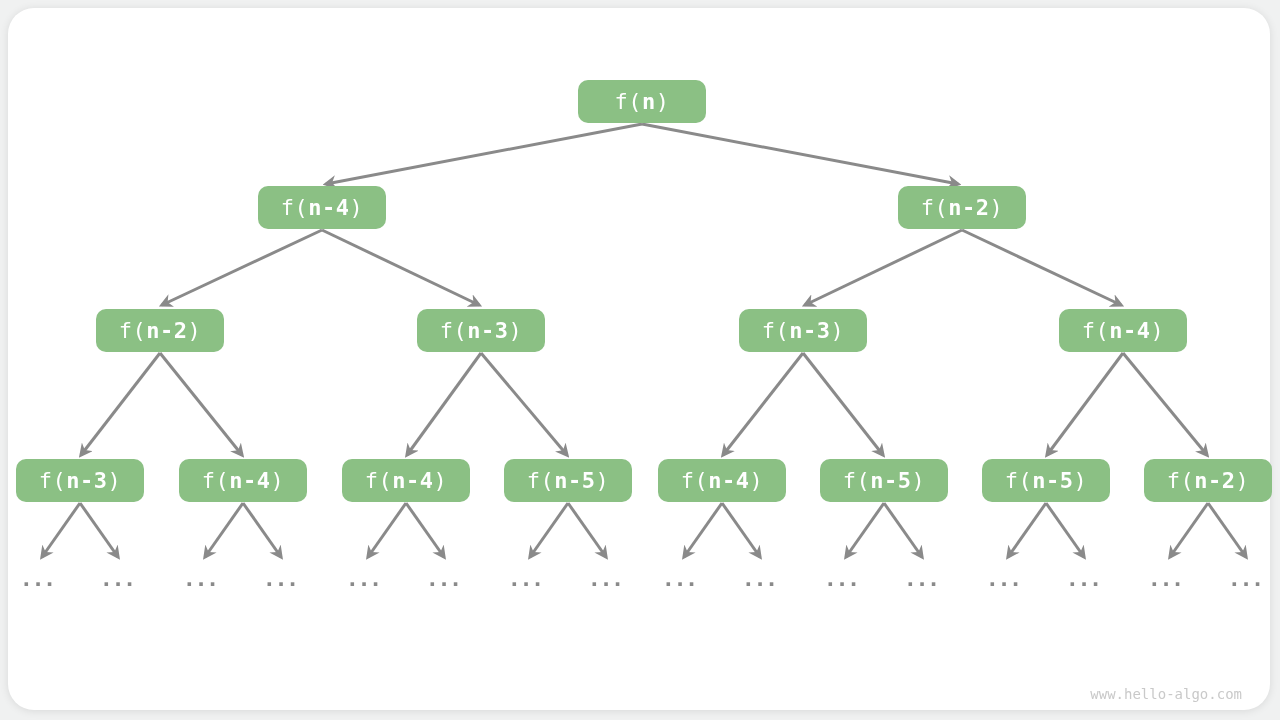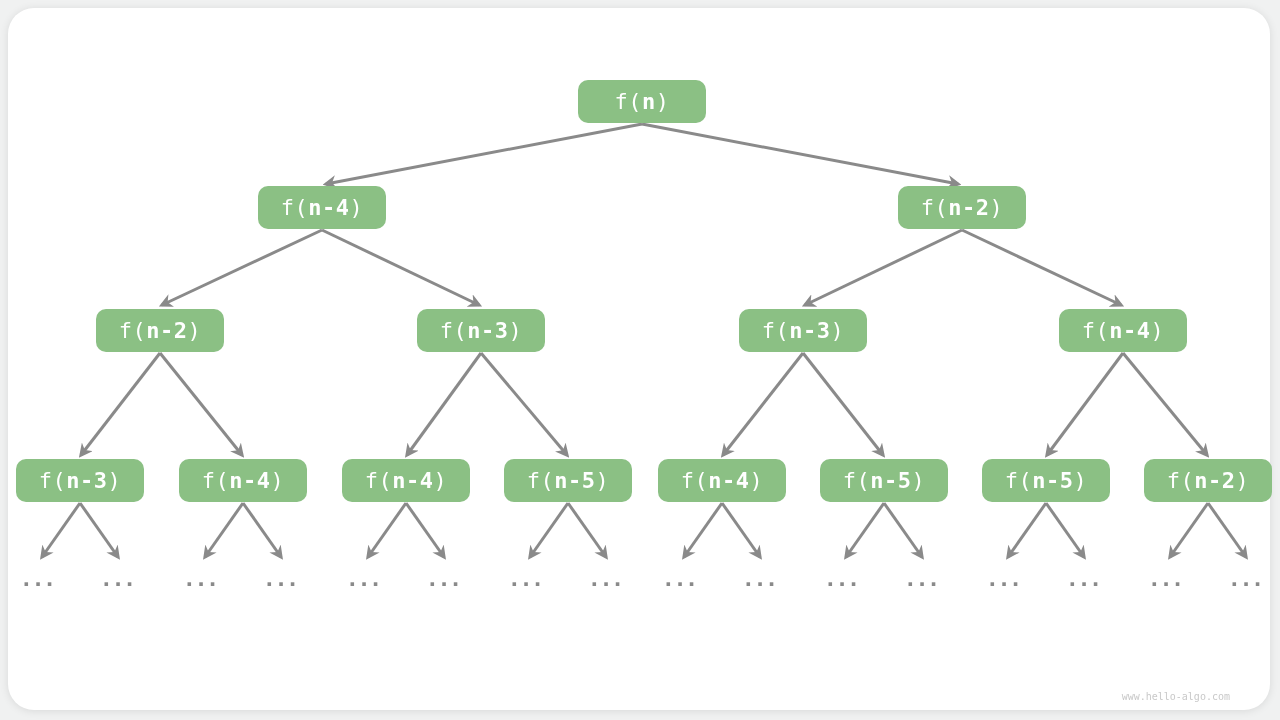--- a/index.html
+++ b/index.html
@@ -50,25 +50,25 @@
     color: #8a8a8a;
     font-family: "DejaVu Sans", sans-serif;
     font-size: 20px;
     font-weight: bold;
     letter-spacing: 4px;
     text-align: center;
     line-height: 26px;
   }
   .watermark {
     position: absolute;
-    right: 50px;
+    right: 38px;
     bottom: 18px;
     color: #c9c9c9;
     font-family: "DejaVu Sans Mono", monospace;
-    font-size: 10px;
+    font-size: 14px;
   }
 </style>
 </head>
 <body>
 
 <div class="card"></div>
 
 <div class="stage">
 
   <svg class="edges" width="1280" height="720" viewBox="0 0 1280 720">

